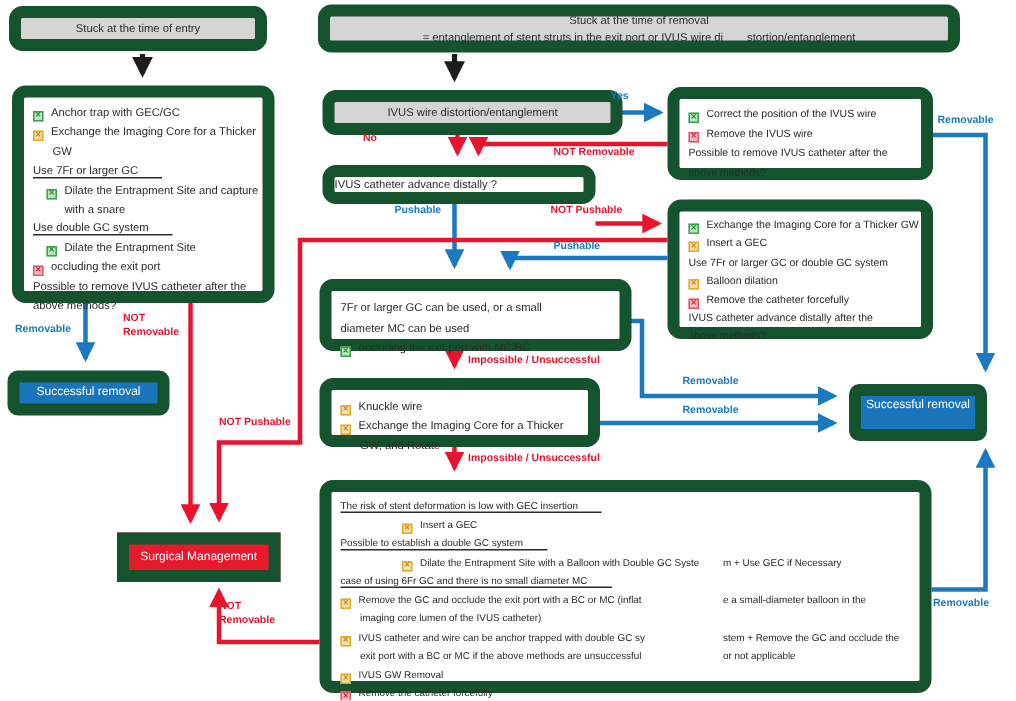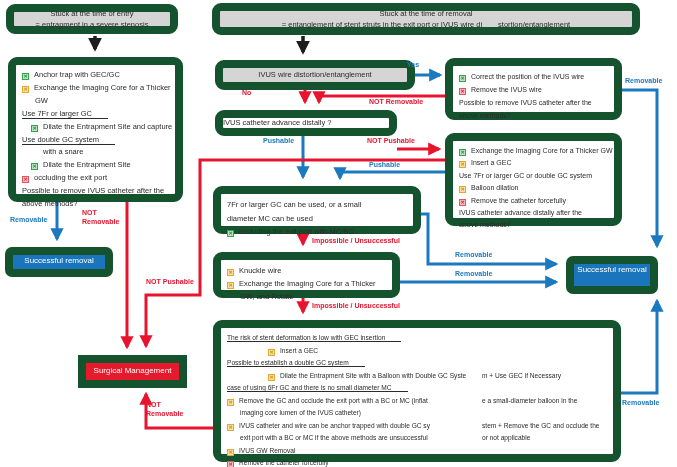--- a/index.html
+++ b/index.html
@@ -91,38 +91,37 @@
     <path d="M397,149 H439" stroke="#e8142e" stroke-width="3" fill="none" marker-end="url(#ar)"></path>
     <path d="M445,160 H200 V295 H146 V346" stroke="#e8142e" stroke-width="3" fill="none" marker-end="url(#ar)"></path>
     <path d="M303,234 V244" stroke="#e8142e" stroke-width="3" fill="none" marker-end="url(#ar)"></path>
     <path d="M303,298 V312" stroke="#e8142e" stroke-width="3" fill="none" marker-end="url(#ar)"></path>
     <path d="M213,428 H146 V394" stroke="#e8142e" stroke-width="3" fill="none" marker-end="url(#ar)"></path>
     <path d="M127,202 V347" stroke="#e8142e" stroke-width="3" fill="none" marker-end="url(#ar)"></path>
   </svg>
 
   <div class="node gray" id="entry-cause">
     <div>Stuck at the time of entry</div>
-    <div>= entrapment in a severe stenosis</div>
   </div>
   <div class="node gray" id="removal-cause">
     <div>Stuck at the time of removal</div>
     <div class="gaprow">
       <span>= entanglement of stent struts in the exit port or IVUS wire di</span>
       <span>stortion/entanglement</span>
     </div>
   </div>
 
   <div class="node pad" id="entry-methods">
       <div class="ln "><span class="ic g">✕</span><span class="t">Anchor trap with GEC/GC</span></div>
       <div class="ln "><span class="ic y">✕</span><span class="t">Exchange the Imaging Core for a Thicker</span></div>
       <div class="ln c0"><span class="t">GW</span></div>
       <div class="ln "><span class="t u">Use 7Fr or larger GC</span></div>
       <div class="ln i1"><span class="ic g">✕</span><span class="t">Dilate the Entrapment Site and capture</span></div>
+      <div class="ln c1"><span class="t">with a snare</span></div>
       <div class="ln "><span class="t u">Use double GC system</span></div>
-      <div class="ln c1"><span class="t">with a snare</span></div>
       <div class="ln i1"><span class="ic g">✕</span><span class="t">Dilate the Entrapment Site</span></div>
       <div class="ln "><span class="ic r">✕</span><span class="t">occluding the exit port</span></div>
       <div class="ln "><span class="t">Possible to remove IVUS catheter after the</span></div>
       <div class="ln "><span class="t">above methods?</span></div>
     </div>
 
   <div class="node gray" id="wire-distortion">
     <div>IVUS wire distortion/entanglement</div>
   </div>
 

